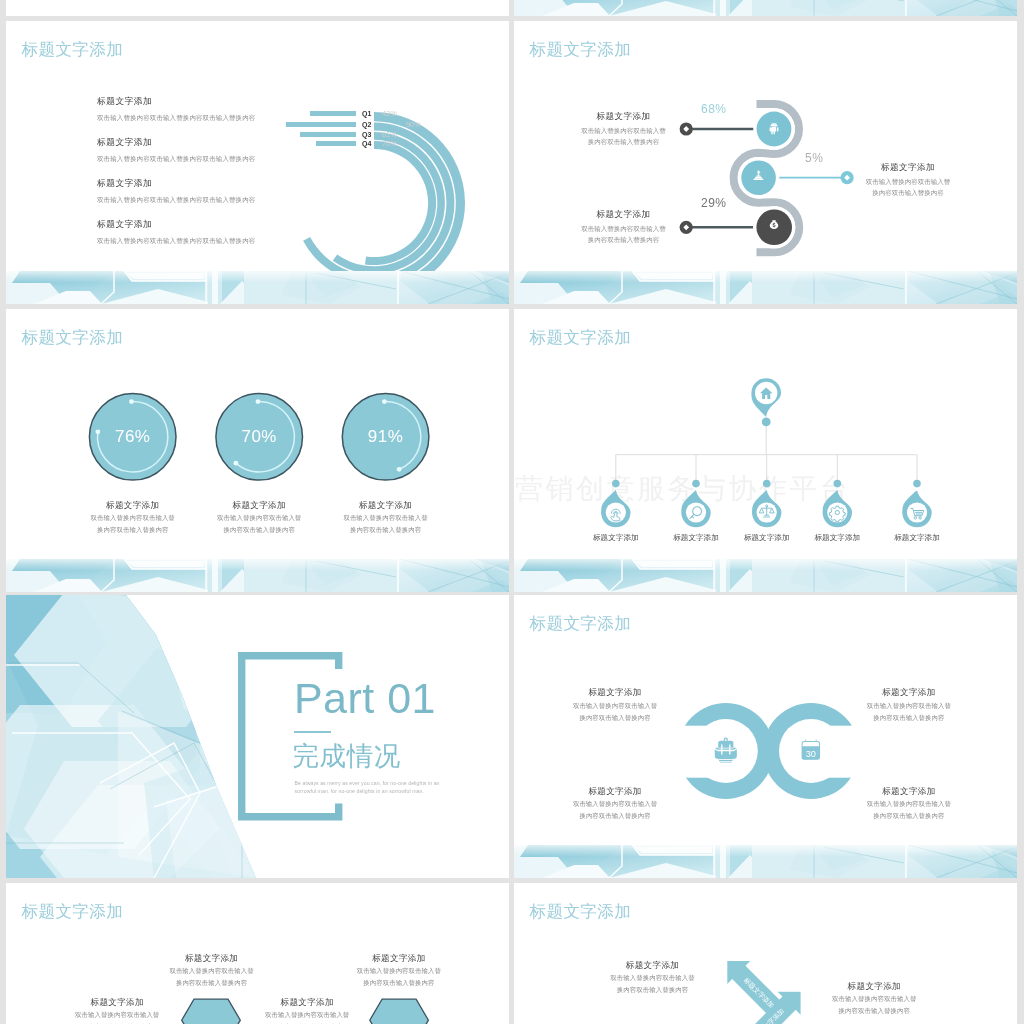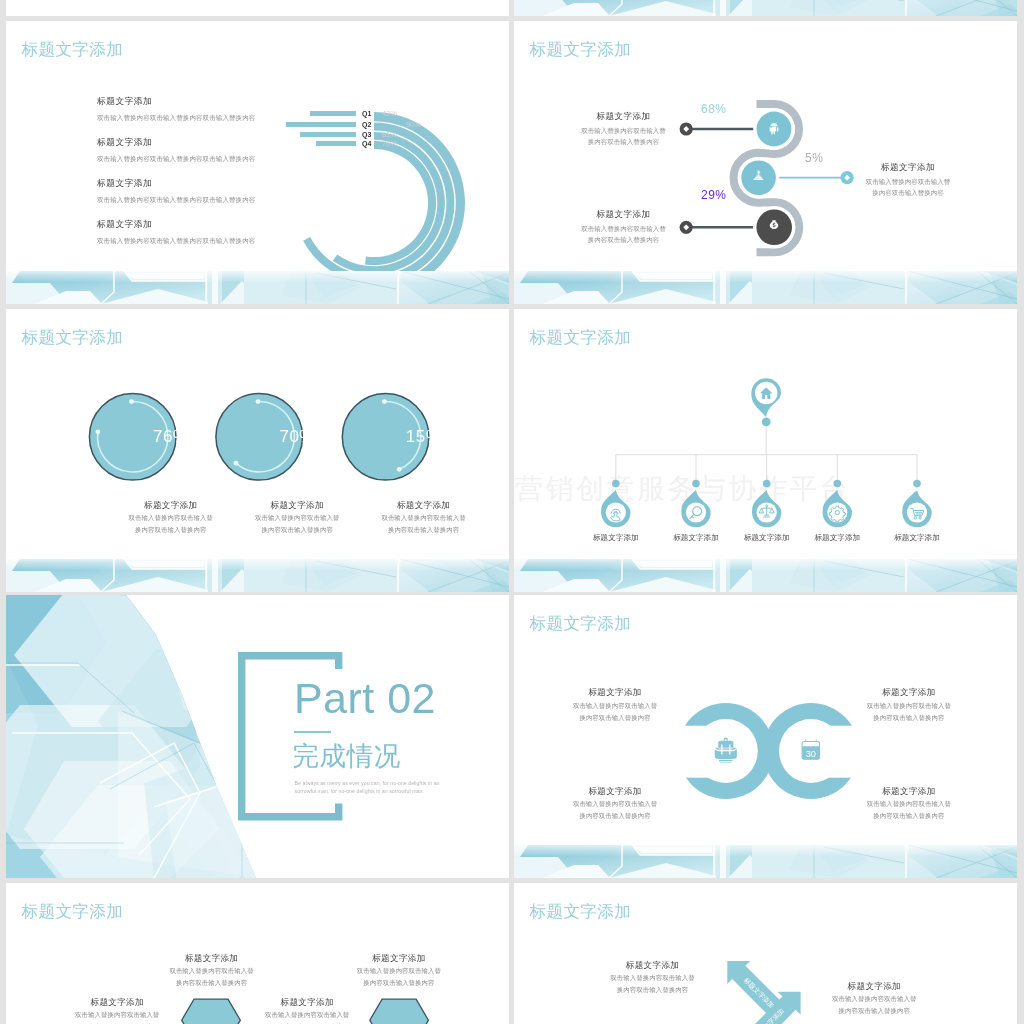--- a/index.html
+++ b/index.html
@@ -271,21 +271,21 @@
         </svg>
         <div style="position: absolute; left: 0px; top: 0px; width: 503px; height: 283px;">
           <div class="nt" style="position:absolute;left:49px;width:121px;text-align:center;top:90.8px;">标题文字添加</div>
           <div class="nb" style="position:absolute;left:49px;width:121px;text-align:center;top:104px;">双击输入替换内容双击输入替<br>换内容双击输入替换内容</div>
           <div class="nt" style="position:absolute;left:49px;width:121px;text-align:center;top:189px;">标题文字添加</div>
           <div class="nb" style="position:absolute;left:49px;width:121px;text-align:center;top:202px;">双击输入替换内容双击输入替<br>换内容双击输入替换内容</div>
           <div class="nt" style="position:absolute;left:333px;width:122px;text-align:center;top:141.6px;">标题文字添加</div>
           <div class="nb" style="position:absolute;left:333px;width:122px;text-align:center;top:155px;">双击输入替换内容双击输入替<br>换内容双击输入替换内容</div>
           <div class="pct" style="left:187px;top:82px;color:#99d1de;">68%</div>
           <div class="pct" style="left:291px;top:131px;color:#b0b0b0;">5%</div>
-          <div class="pct" style="left:187px;top:168px;color:#6d28d9;">29%</div>
+          <div class="pct" style="left:187px;top:176px;color:#737373;">29%</div>
         </div>
       </div>
     <div class="footband">
         <svg width="503" height="33" viewBox="0 0 503 33">
   <defs>
     <linearGradient id="bg1_fb2" x1="0" y1="0" x2="0.3" y2="1">
       <stop offset="0" stop-color="#7cc2d4"></stop>
               <stop offset="1" stop-color="#bbe2ec"></stop>
             </linearGradient>
     <linearGradient id="bg2_fb2" x1="0" y1="0" x2="0.5" y2="1">
@@ -358,28 +358,28 @@
           <circle cx="125.47153771607198" cy="92.62144288892782" r="2.4" fill="#eafbfd"></circle>
           <circle cx="91.85987667204583" cy="122.77946153356599" r="2.4" fill="#eafbfd"></circle>
           <circle cx="253.2" cy="127.8" r="43.3" fill="#8cc9d7" stroke="#3c5560" stroke-width="1.5"></circle>
           <path d="M251.97153771607196 92.62144288892782 A35.2 35.2 0 1 1 229.875774302806 154.16324137177287" fill="none" stroke="#d5f3f8" stroke-width="1.5"></path>
           <circle cx="251.97153771607196" cy="92.62144288892782" r="2.4" fill="#eafbfd"></circle>
           <circle cx="229.875774302806" cy="154.16324137177287" r="2.4" fill="#eafbfd"></circle>
           <circle cx="379.6" cy="127.8" r="43.3" fill="#8cc9d7" stroke="#3c5560" stroke-width="1.5"></circle>
           <path d="M378.371537716072 92.62144288892782 A35.2 35.2 0 0 1 393.1271953576251 160.29699964237693" fill="none" stroke="#d5f3f8" stroke-width="1.5"></path>
           <circle cx="378.371537716072" cy="92.62144288892782" r="2.4" fill="#eafbfd"></circle>
           <circle cx="393.1271953576251" cy="160.29699964237693" r="2.4" fill="#eafbfd"></circle>
-        </svg><div style="position: absolute; left: 0px; top: 0px; width: 503px; height: 283px; margin-left: 38px;">
+        </svg><div style="position: absolute; left: 0px; top: 0px; width: 503px; height: 283px;">
           <div class="cpct" style="left:86.7px;top:119.3px;width:80px;">76%</div>
           <div class="ctitle" style="position:absolute;left:66.7px;top:191px;width:120px;text-align:center;">标题文字添加</div>
           <div class="cbody" style="position:absolute;left:66.7px;top:203px;width:120px;text-align:center;">双击输入替换内容双击输入替<br>换内容双击输入替换内容</div>
           <div class="cpct" style="left:213.2px;top:119.3px;width:80px;">70%</div>
           <div class="ctitle" style="position:absolute;left:193.2px;top:191px;width:120px;text-align:center;">标题文字添加</div>
           <div class="cbody" style="position:absolute;left:193.2px;top:203px;width:120px;text-align:center;">双击输入替换内容双击输入替<br>换内容双击输入替换内容</div>
-          <div class="cpct" style="left:339.6px;top:119.3px;width:80px;">15%</div>
+          <div class="cpct" style="left:339.6px;top:119.3px;width:80px;">91%</div>
           <div class="ctitle" style="position:absolute;left:319.6px;top:191px;width:120px;text-align:center;">标题文字添加</div>
           <div class="cbody" style="position:absolute;left:319.6px;top:203px;width:120px;text-align:center;">双击输入替换内容双击输入替<br>换内容双击输入替换内容</div>
         </div></div>
     <div class="footband">
         <svg width="503" height="33" viewBox="0 0 503 33">
   <defs>
     <linearGradient id="bg1_fb3" x1="0" y1="0" x2="0.3" y2="1">
       <stop offset="0" stop-color="#7cc2d4"></stop>
               <stop offset="1" stop-color="#bbe2ec"></stop>
             </linearGradient>
@@ -675,21 +675,21 @@
       <path d="M188 118 L322 118"></path>
       <path d="M236 -4 L236 283"></path>
       <path d="M0 248 L118 248"></path>
       <path d="M252 96 L340 120"></path>
     </g>
     </g>
   </svg></div>
     <div class="cover-frame"><svg width="105" height="169" viewBox="0 0 105 169">
     <path d="M0 0 h104.4 v17 h-7.4 v-9.6 h-89.6 v153.6 h89.6 v-9.6 h7.4 v17 h-104.4 z" fill="#7fbdcd"></path>
   </svg></div>
-    <div class="cover-part">Part 02</div>
+    <div class="cover-part">Part 01</div>
     <div class="cover-rule"></div>
     <div class="cover-head">完成情况</div>
     <div class="cover-sub">Be always as merry as ever you can, for no-one delights in an sorrowful man. for no-one delights in an sorrowful man.</div>
   </div>
 
   <div class="slide" id="sl6" style="left:514px;top:595px;">
     <div class="s-title">标题文字添加</div>
     <div class="arcs2"><svg width="503" height="283" viewBox="0 0 503 283">
     <defs>
       <mask id="m6L">

